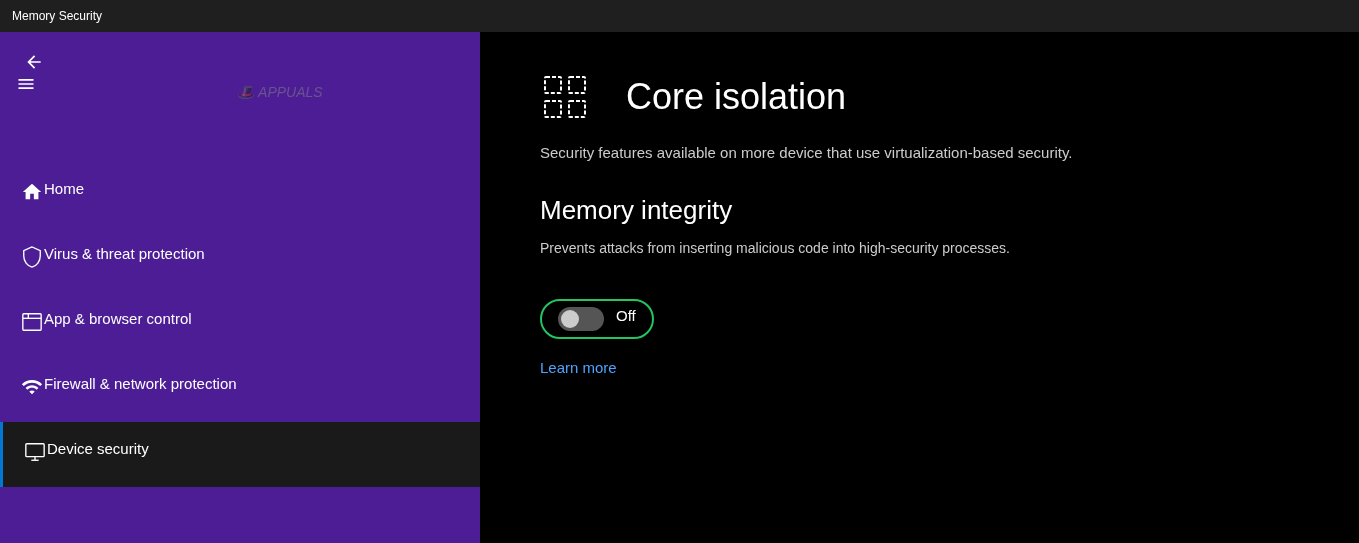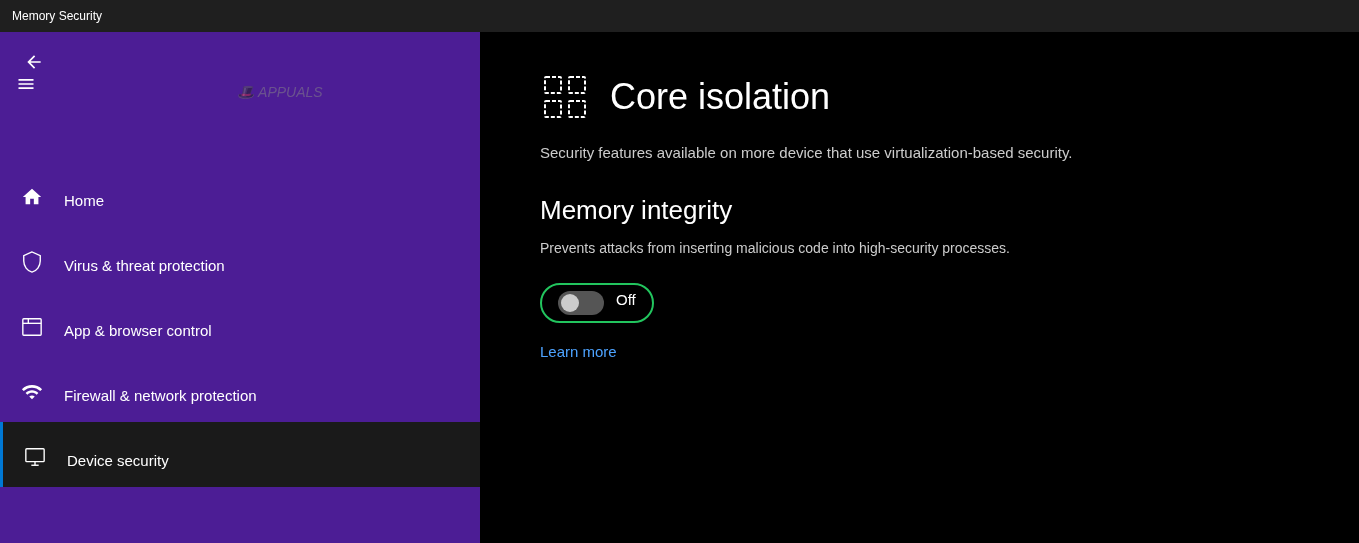--- a/index.html
+++ b/index.html
@@ -81,25 +81,24 @@
       opacity: 0.5;
     }
 
     .nav-items {
       margin-top: 70px;
       flex: 1;
     }
 
     .nav-item {
       display: flex;
-      align-items: flex-end;
+      align-items: flex-start;
       padding: 18px 20px;
       cursor: pointer;
       color: #fff;
-      gap: 20px;
       min-height: 65px;
       position: relative;
     }
 
     .nav-item.active {
       border-left: 3px solid #0078d4;
       background: #1a1a1a;
     }
 
     .nav-item-icon {
@@ -127,21 +126,21 @@
     .main-content {
       flex: 1;
       background: #000;
       padding: 40px 60px;
       overflow-y: auto;
     }
 
     .page-header {
       display: flex;
       align-items: center;
-      gap: 20px;
+      gap: 36px;
       margin-bottom: 20px;
     }
 
     .page-icon {
       width: 50px;
       height: 50px;
       display: flex;
       align-items: center;
       justify-content: center;
       color: #fff;
@@ -166,21 +165,21 @@
       font-size: 26px;
       font-weight: 400;
       color: #fff;
       margin-bottom: 12px;
     }
 
     .section-description {
       font-size: 14px;
       color: #ccc;
       line-height: 1.5;
-      margin-bottom: 24px;
+      margin-bottom: 40px;
       max-width: 650px;
     }
 
     
     .toggle-container {
       display: flex;
       align-items: center;
       gap: 16px;
       margin-bottom: 20px;
     }

